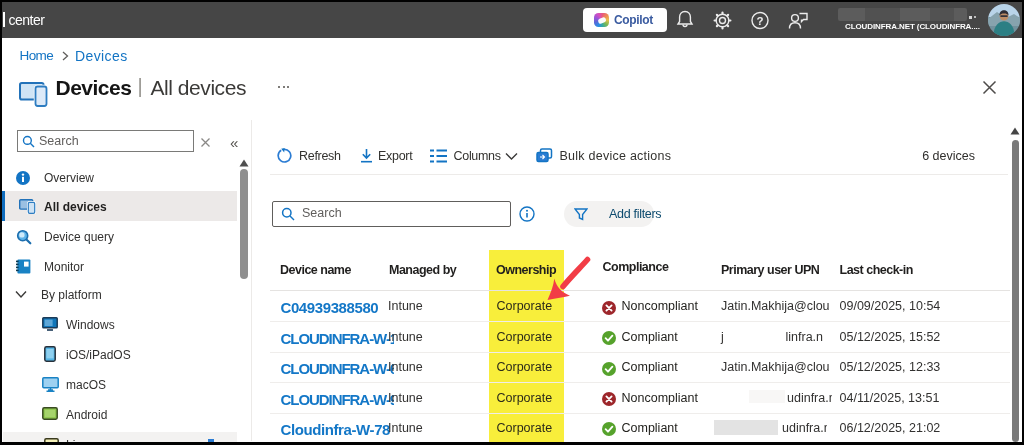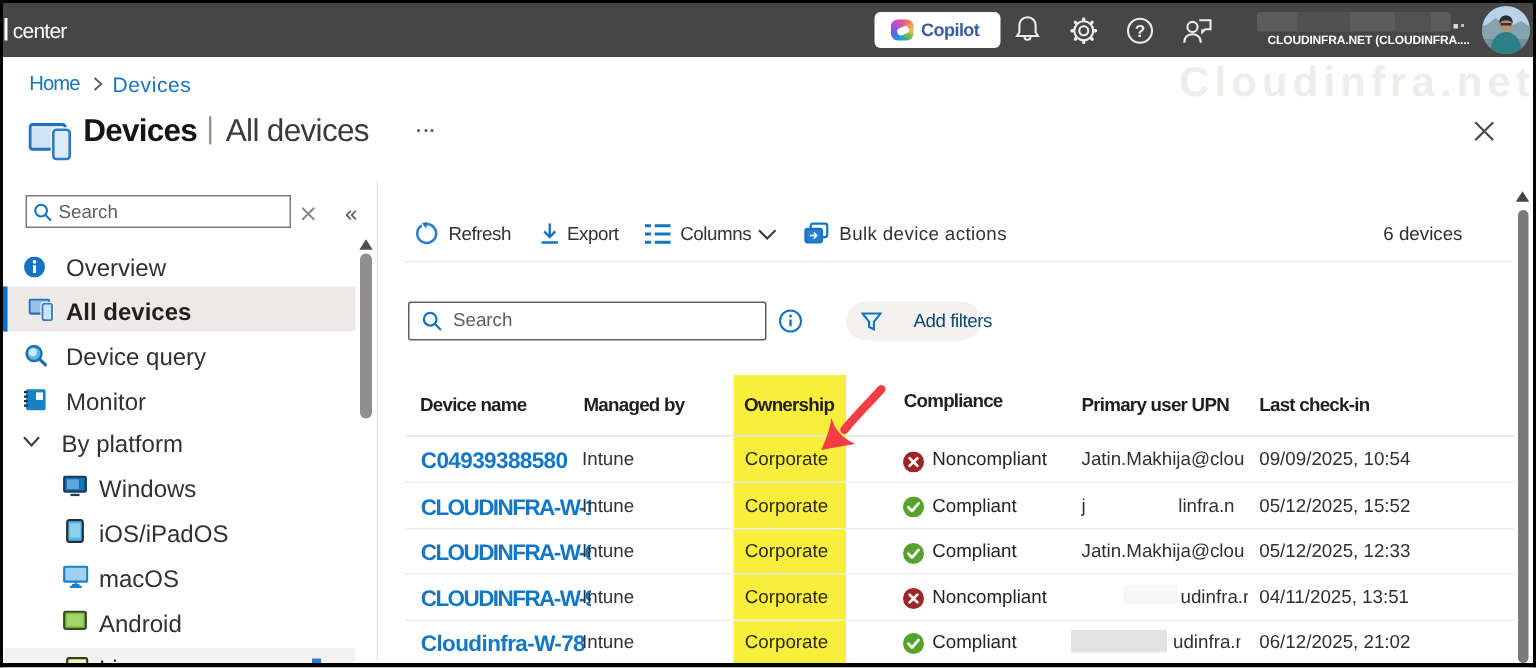--- a/index.html
+++ b/index.html
@@ -5,21 +5,21 @@
   body{width:1024px;height:445px;overflow:hidden;background:#fff;
        font-family:"Liberation Sans",sans-serif;-webkit-font-smoothing:antialiased;}
   .abs{position:absolute;}
   #page{position:relative;width:1024px;height:445px;background:#fff;}
   .frame{background:#010101;z-index:50;}
   #topbar{left:2px;top:2px;width:1019.5px;height:36px;background:#464646;z-index:5;}
   .tbtxt{color:#fff;font-weight:normal;font-size:14px;}
   .icon{stroke:#ececec;fill:none;stroke-width:1.4;}
   .wm{color:#efedeb;font-weight:bold;font-size:28px;letter-spacing:3.4px;}
   .blue{color:#1374c4;}
-  .menu{font-size:16px;color:#323130;}
+  .menu{font-size:12px;color:#323130;}
   .hdr{font-weight:bold;font-size:12.5px;color:#201f1e;letter-spacing:-0.5px;}
   .cell{font-size:12.5px;color:#323130;}
   .lnk{font-weight:bold;font-size:15px;color:#1377c7;letter-spacing:-0.4px;}
   .tool{font-size:12.5px;color:#33322f;letter-spacing:-0.3px;}
   .sep{background:#edebe9;height:1px;}
 </style></head>
 <body>
 <div id="page">
 
 <div class="abs frame" style="left:0;top:0;width:1024px;height:2px;"></div>
@@ -81,21 +81,20 @@
     <rect width="32" height="18" fill="#b9d4e9"></rect>
     <rect y="13" width="32" height="19" fill="#72919d"></rect>
     <path d="M0 15 L9 8 L18 14 L26 10 L32 14 L32 22 L0 22 Z" fill="#87a3ae"></path>
     <circle cx="16" cy="12.2" r="4.4" fill="#bd8d66"></circle>
     <path d="M11.5 11.5 C11.3 7.8 13.5 6.3 16 6.3 C18.5 6.3 20.7 7.8 20.5 11.5 C19 10.2 18.5 9.6 16 9.6 C13.5 9.6 13 10.2 11.5 11.5 Z" fill="#2e2d35"></path>
     <path d="M12.4 11.3 h7.2 v1.7 h-7.2 z" fill="#33323a"></path>
     <path d="M5.5 32 C5.5 21 11.5 17.3 16 17.3 C20.5 17.3 26.5 21 26.5 32 Z" fill="#2c7f84"></path>
   </g>
 </svg>
 
-<div class="abs wm" style="left:786px;top:38.5px;z-index:1;">Cloudinfra.net</div>
 
 <div class="abs blue" style="left:19.5px;top:47.5px;font-size:13.5px;letter-spacing:-0.6px;z-index:2;">Home</div>
 <svg class="abs" style="left:60.5px;top:50.5px;z-index:2;" width="8" height="10" viewBox="0 0 8 10">
       <path d="M2 1 L6.5 5 L2 9" stroke="#605e5c" fill="none" stroke-width="1.3"></path>
     </svg>
 <div class="abs blue" style="left:75px;top:47.5px;font-size:14px;letter-spacing:0.4px;z-index:2;">Devices</div>
 
 <svg class="abs" style="left:19px;top:82px;z-index:2;" width="30" height="26" viewBox="0 0 30 26">
   <rect x="1" y="1" width="23.5" height="16.5" rx="1.8" fill="#cfe4f5" stroke="#2272b9" stroke-width="2"></rect>
   <rect x="16.5" y="4.5" width="11" height="19.5" rx="2.2" fill="#ddeaf8" stroke="#fff" stroke-width="3.4"></rect>

